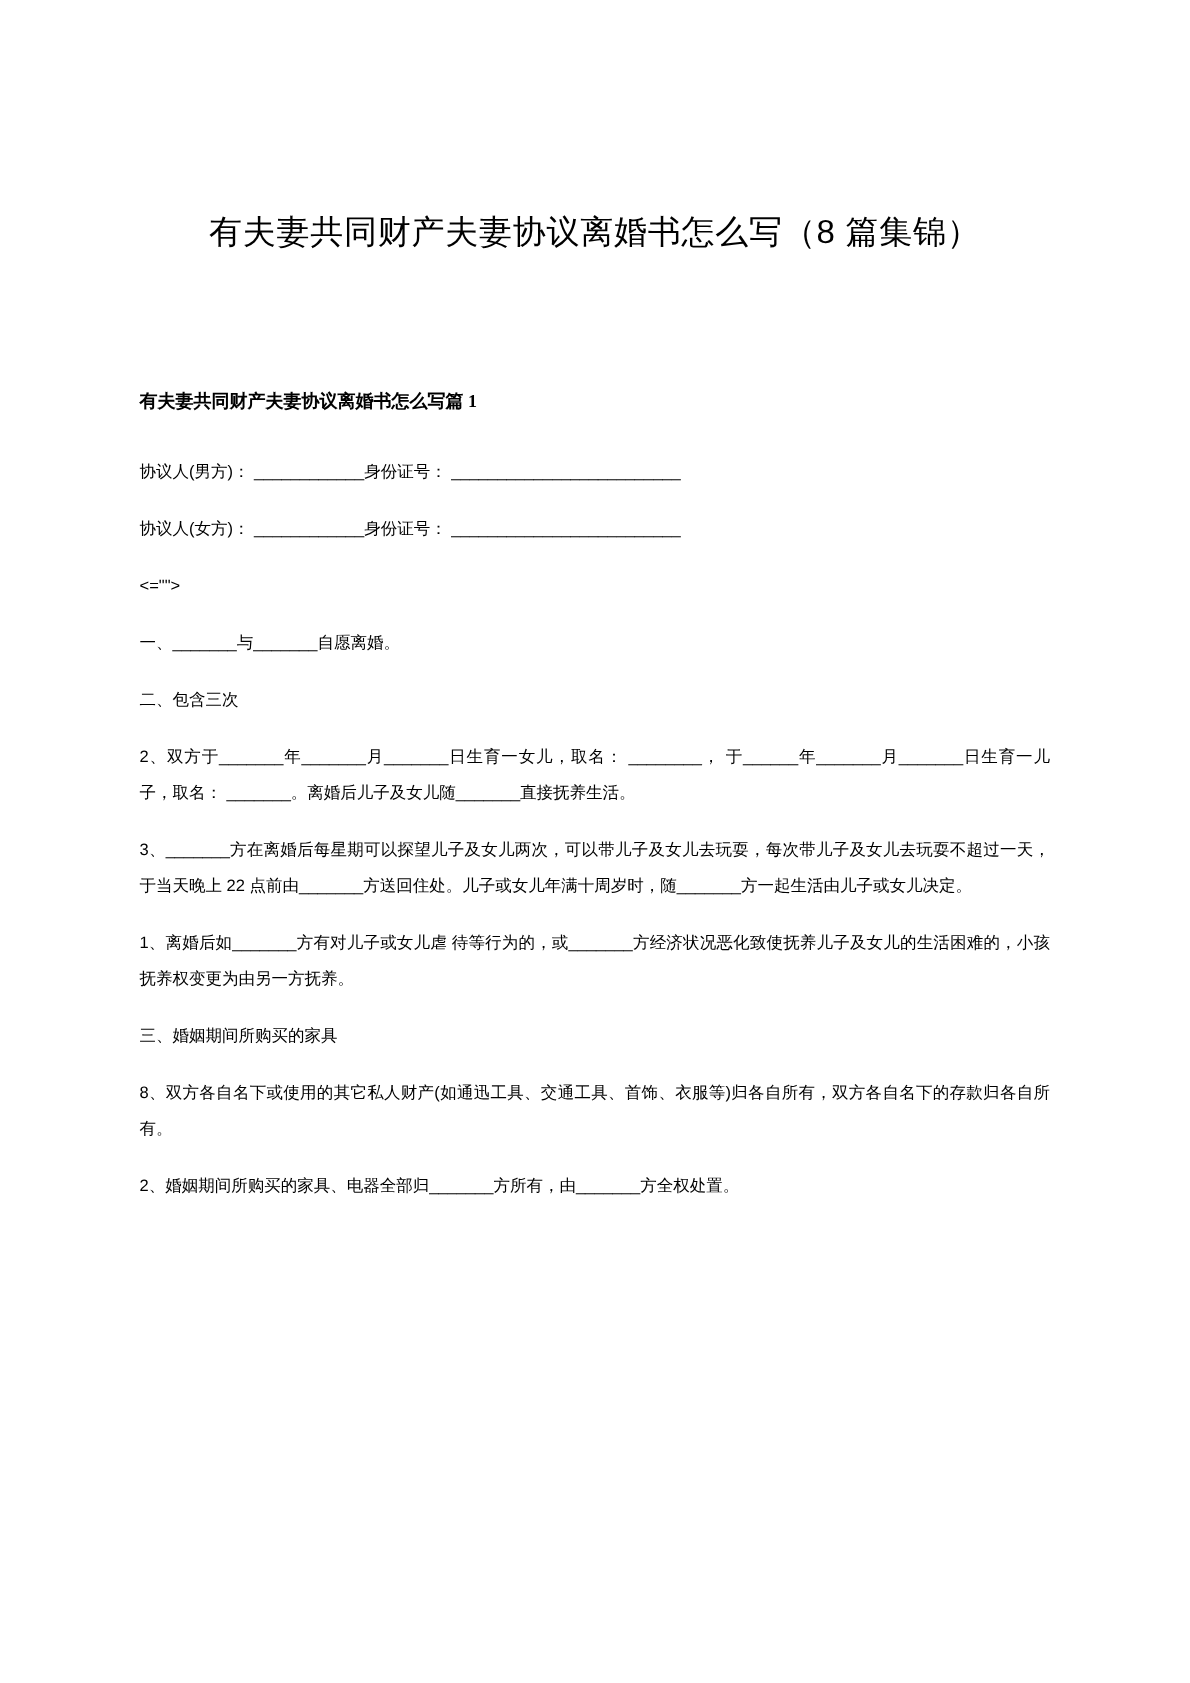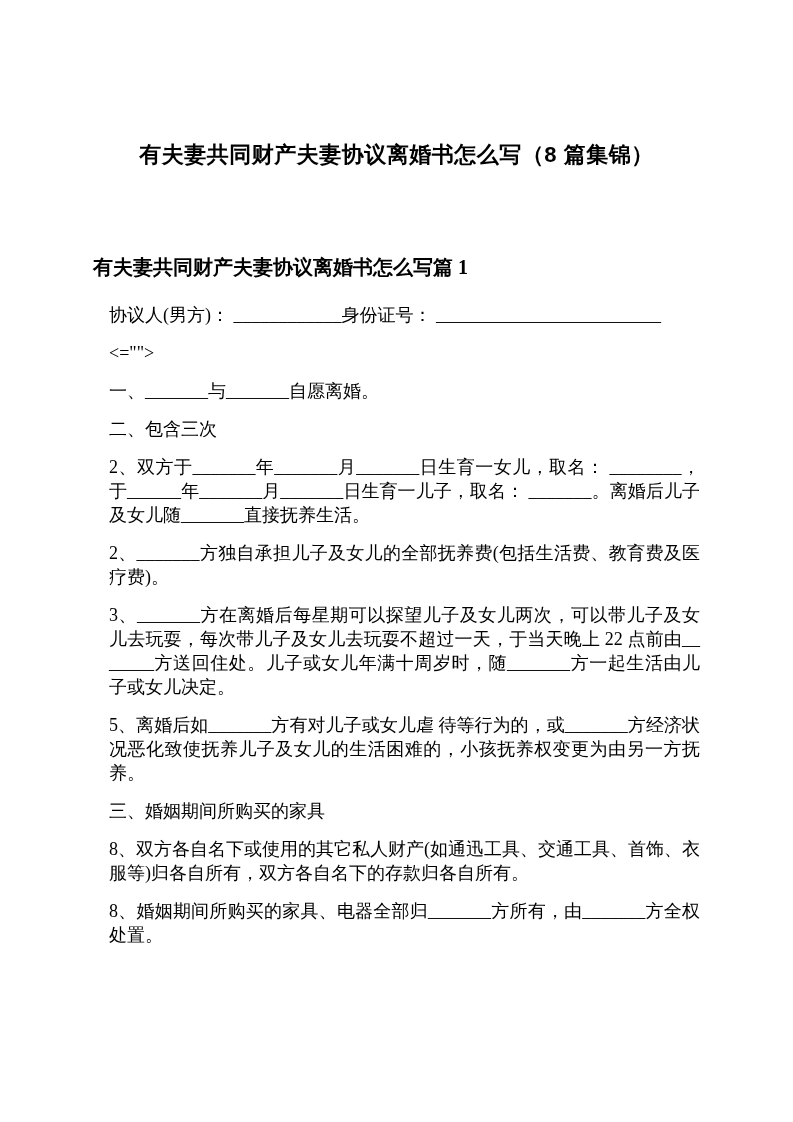--- a/index.html
+++ b/index.html
@@ -14,71 +14,71 @@
     background: #ffffff;
     color: #000000;
     overflow: hidden;
   }
   .content {
     box-sizing: border-box;
     padding: 141px 93px 0 93px; 
   }
   .doc-title {
     font-family: "Liberation Sans", "DejaVu Sans", sans-serif;
-    font-weight: bold;
+    font-weight: normal;
     font-size: 22px;
     line-height: 28px;
     text-align: center;
     margin: 0 0 87px 0;
     letter-spacing: 0.5px;
   }
   .section-heading {
     font-family: "Liberation Serif", "DejaVu Serif", serif;
     font-weight: bold;
-    font-size: 20px;
+    font-size: 12px;
     line-height: 22px;
     margin: 0 0 25px 0;
   }
   .para {
-    font-family: Liberation Serif, serif;
-    font-size: 18px;
+    font-family: Liberation Sans, sans-serif;
+    font-size: 11px;
     line-height: 24px;
-    margin: 0 0 14px 16px;
+    margin: 0 0 14px 0;
     text-align: justify;
     word-break: break-all;
   }
 </style>
 </head>
 <body>
 
 <div class="page">
   <div class="content">
 
     <h1 class="doc-title">有夫妻共同财产夫妻协议离婚书怎么写（8 篇集锦）</h1>
 
     <h2 class="section-heading">有夫妻共同财产夫妻协议离婚书怎么写篇 1</h2>
 
     <p class="para">协议人(男方)： ____________身份证号： _________________________</p>
 
+    <p class="para">协议人(女方)： ____________身份证号： _________________________</p>
 
     <p class="para">&lt;=""&gt;</p>
 
     <p class="para">一、_______与_______自愿离婚。</p>
 
     <p class="para">二、包含三次</p>
 
     <p class="para">2、双方于_______年_______月_______日生育一女儿，取名： ________， 于______年_______月_______日生育一儿子，取名： _______。离婚后儿子及女儿随_______直接抚养生活。</p>
 
-    <p class="para">2、_______方独自承担儿子及女儿的全部抚养费(包括生活费、教育费及医疗费)。</p>
 
     <p class="para">3、_______方在离婚后每星期可以探望儿子及女儿两次，可以带儿子及女儿去玩耍，每次带儿子及女儿去玩耍不超过一天，于当天晚上 22 点前由_______方送回住处。儿子或女儿年满十周岁时，随_______方一起生活由儿子或女儿决定。</p>
 
 
-    <p class="para">5、离婚后如_______方有对儿子或女儿虐 待等行为的，或_______方经济状况恶化致使抚养儿子及女儿的生活困难的，小孩抚养权变更为由另一方抚养。</p>
+    <p class="para">1、离婚后如_______方有对儿子或女儿虐 待等行为的，或_______方经济状况恶化致使抚养儿子及女儿的生活困难的，小孩抚养权变更为由另一方抚养。</p>
 
     <p class="para">三、婚姻期间所购买的家具</p>
 
     <p class="para">8、双方各自名下或使用的其它私人财产(如通迅工具、交通工具、首饰、衣服等)归各自所有，双方各自名下的存款归各自所有。</p>
 
-    <p class="para">8、婚姻期间所购买的家具、电器全部归_______方所有，由_______方全权处置。</p>
+    <p class="para">2、婚姻期间所购买的家具、电器全部归_______方所有，由_______方全权处置。</p>
 
   </div>
 </div>
 
 </body></html>

